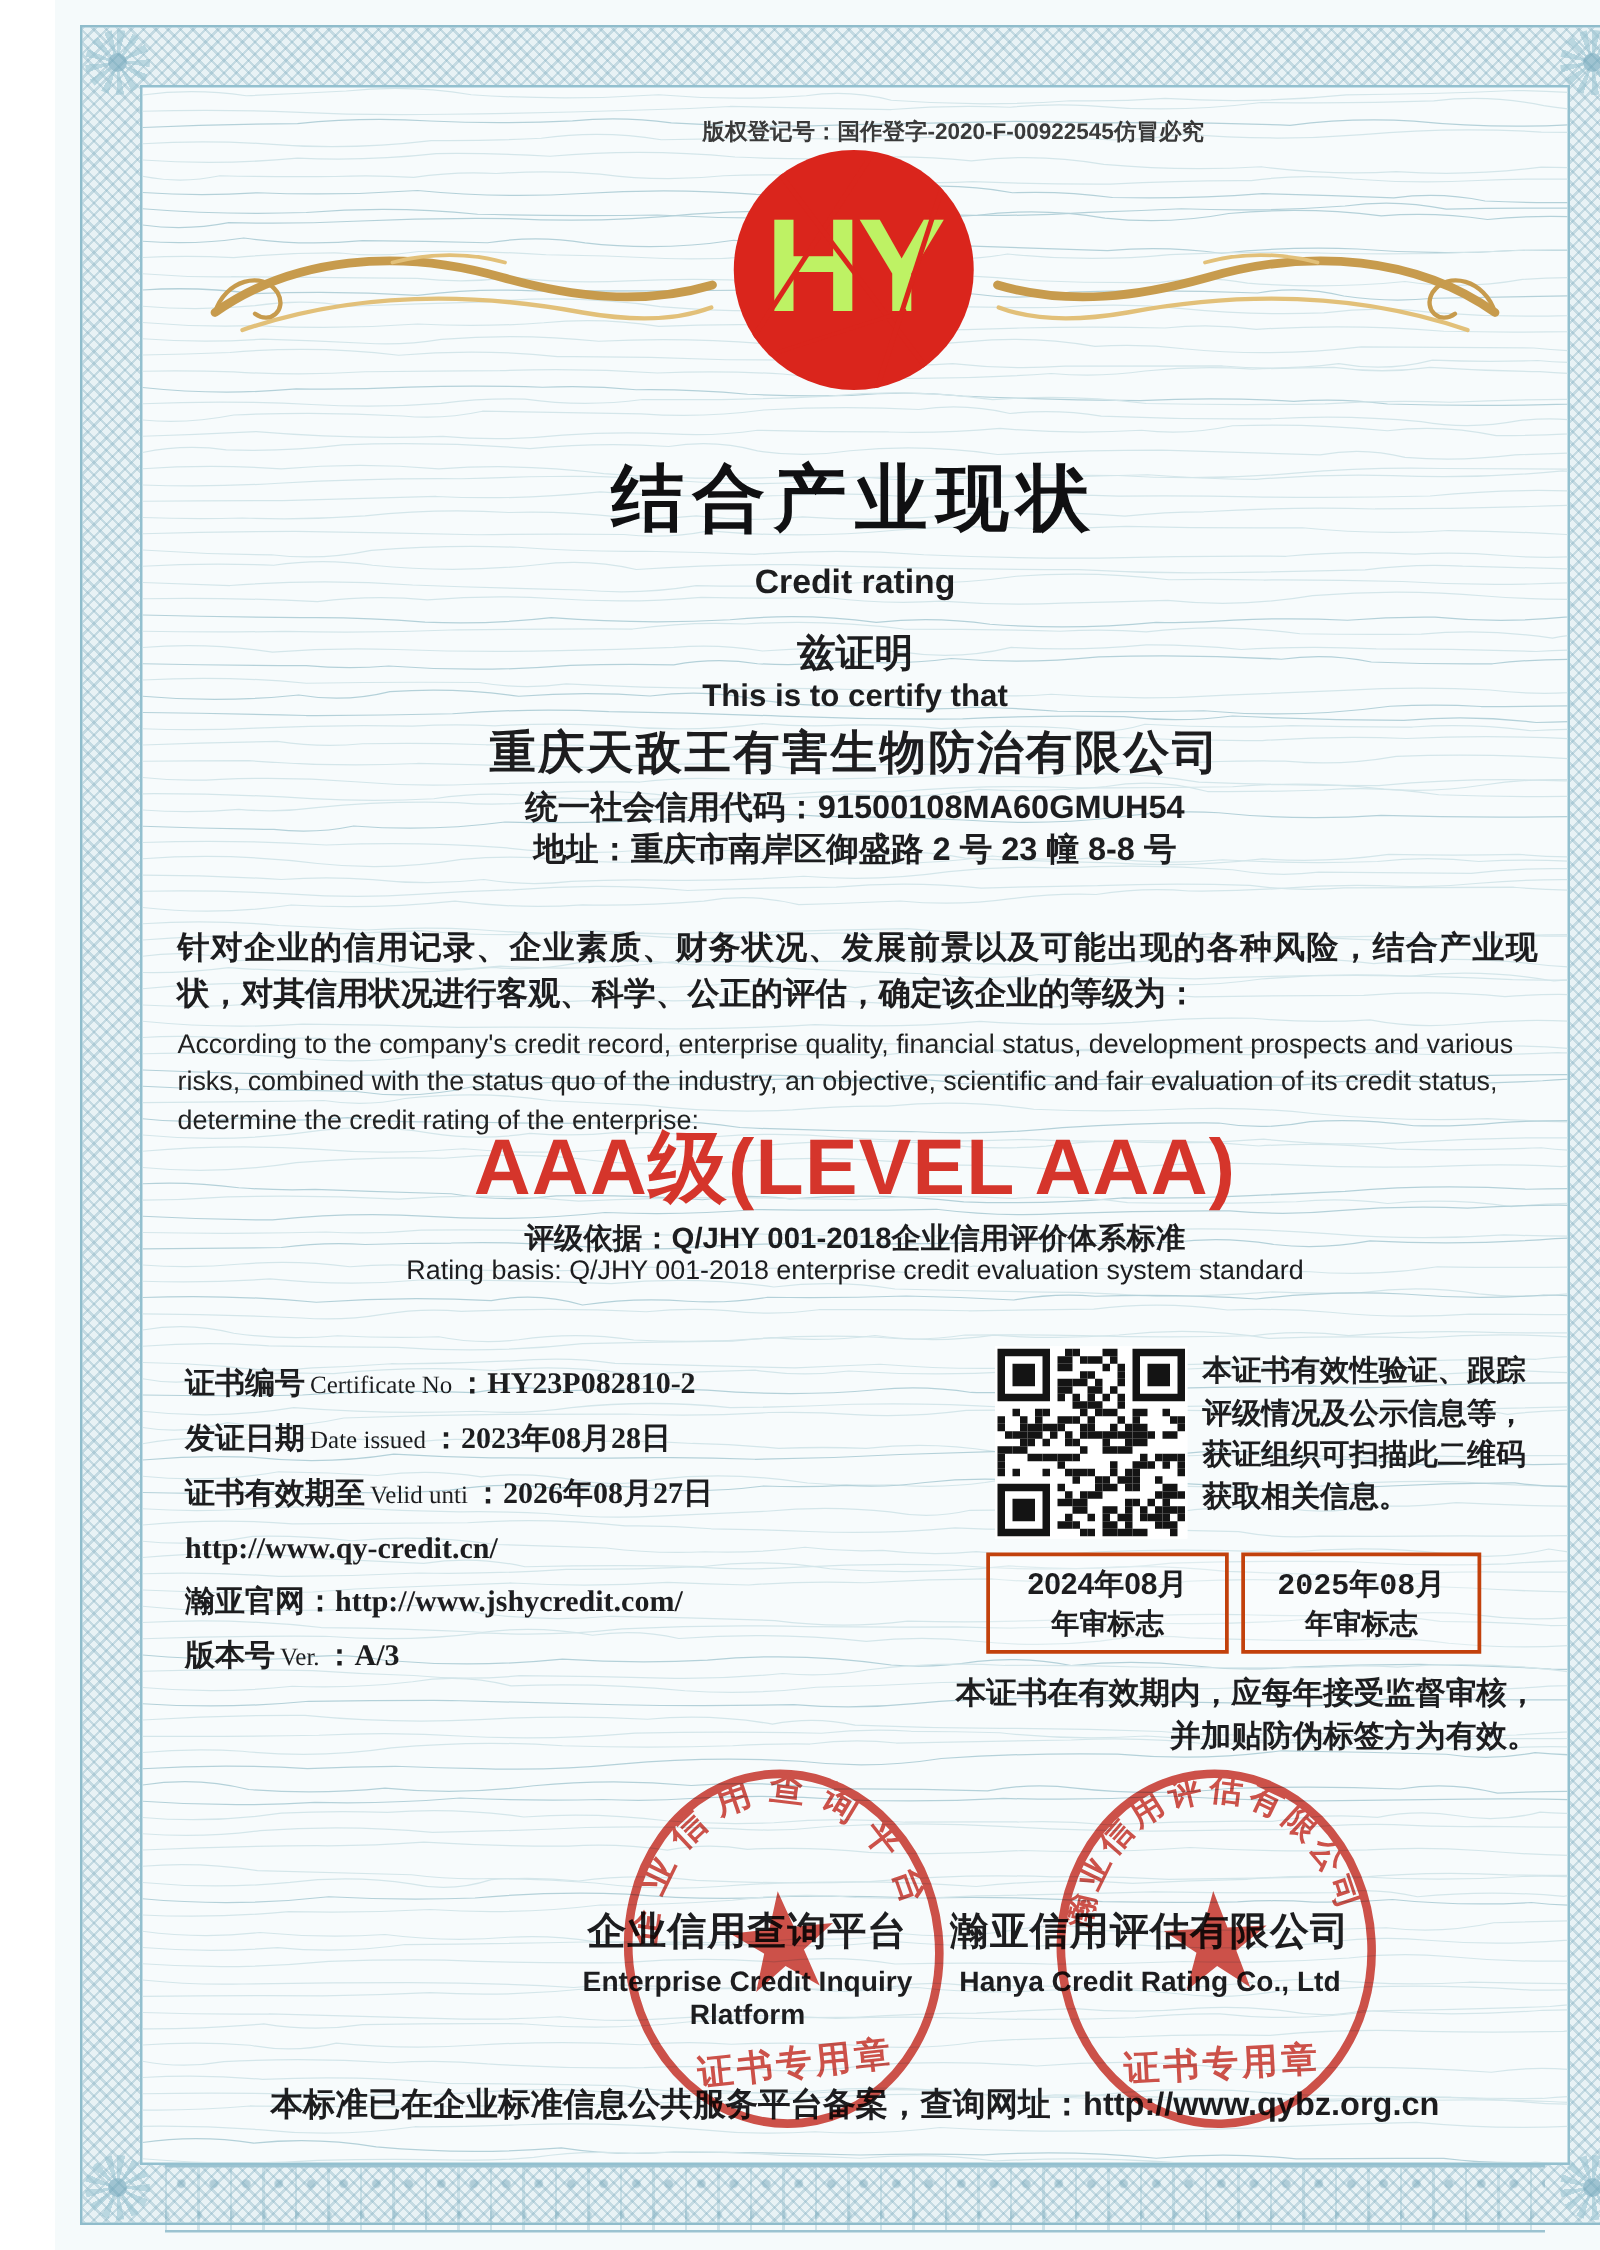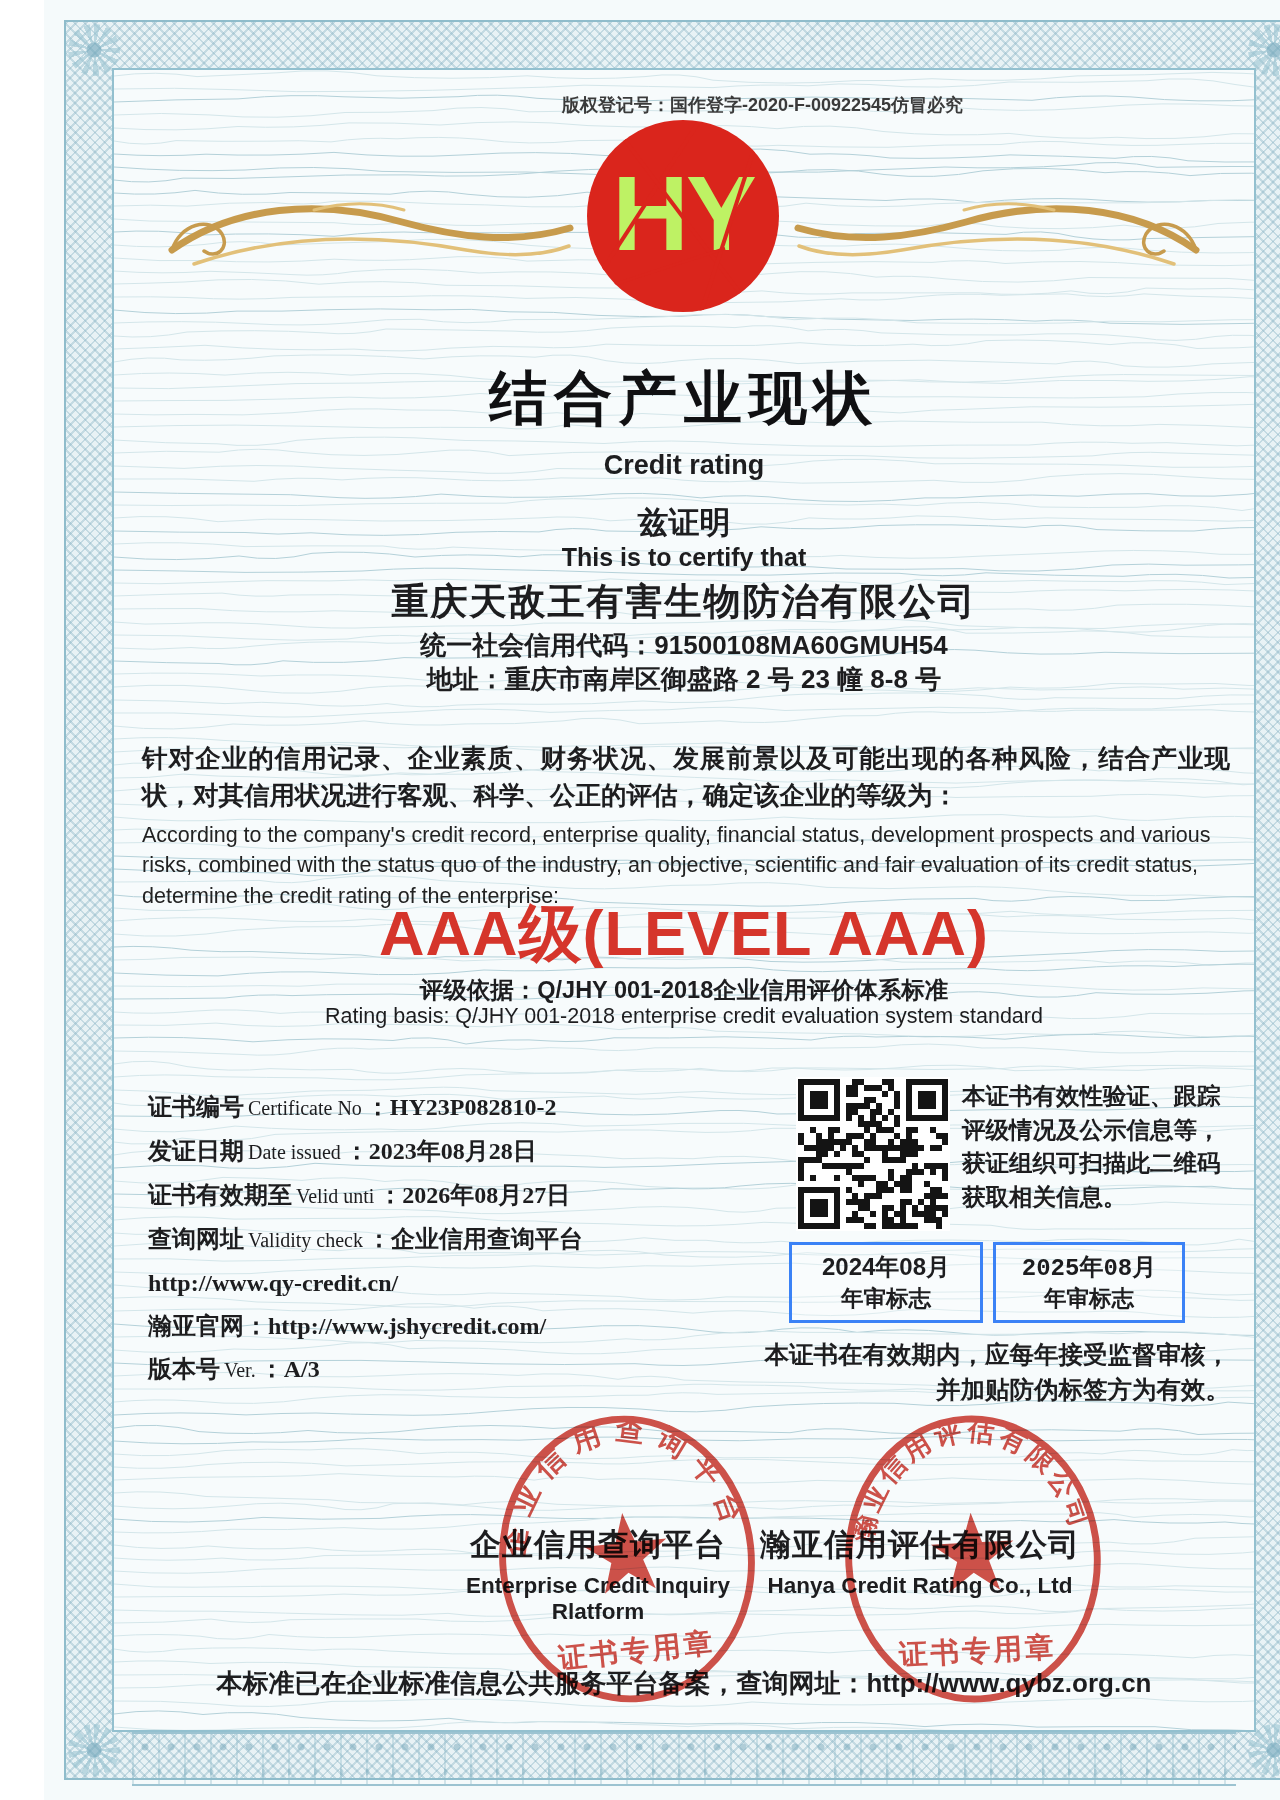--- a/index.html
+++ b/index.html
@@ -72,21 +72,21 @@
   .statement .cn{font-size:25.5px;line-height:1.45;font-weight:600;text-align:justify;}
   .statement .en{font-size:21.5px;line-height:1.42;font-weight:500;margin-top:6px;color:#222;}
   .rating{top:891px;font-size:63px;font-weight:800;color:var(--accent-red,#d5352b);letter-spacing:1px;}
   .basis-cn{top:974px;font-size:23.5px;font-weight:600;}
   .basis-en{top:1004px;font-size:21.5px;font-weight:500;}
   .details{left:104px;top:1086px;width:580px;}
   .detail-line{font-size:24px;font-weight:600;line-height:43px;white-space:nowrap;font-family:Liberation Serif, serif;}
   .d-en{font-size:20px;font-weight:500;margin:0 4px;}
   .qr-box{left:752px;top:1077px;width:154px;height:154px;background:#fff;}
   .qr-note{left:918px;top:1080px;width:270px;font-size:23.5px;font-weight:600;line-height:1.43;}
-  .annual-box{top:1242px;height:75px;border:3px solid #3b82f6;text-align:center;
+  .annual-box{top:1242px;height:75px;border:3px solid #c2410c;text-align:center;
     display:flex;flex-direction:column;justify-content:center;gap:0;background:rgba(255,255,255,.25);}
   .box1{left:745px;width:188px;} .box2{left:949px;width:186px;font-family:Liberation Mono, monospace;}
   .annual-box .month{font-size:24px;font-weight:600;}
   .annual-box .mark{font-size:22.5px;font-weight:600;}
   .audit-note{left:500px;right:94px;top:1338px;text-align:right;font-size:24.5px;font-weight:600;line-height:1.42;}
   .stamp{position:absolute;width:286px;height:306px;z-index:6;opacity:.88;mix-blend-mode:multiply;}
   .stamp-left{left:440px;top:1406px;transform:rotate(-6deg);}
   .stamp-right{left:786px;top:1406px;transform:rotate(-3deg);}
   .sig{z-index:5;text-align:center;}
   .sig .cn{font-size:31px;font-weight:700;letter-spacing:1px;}
@@ -275,21 +275,20 @@
   </div>
 
   <div class="abs ctr rating">AAA级(LEVEL AAA)</div>
   <div class="abs ctr basis-cn">评级依据：Q/JHY 001-2018企业信用评价体系标准</div>
   <div class="abs ctr basis-en">Rating basis: Q/JHY 001-2018 enterprise credit evaluation system standard</div>
 
   <div class="abs details">
     <div class="detail-line"><span class="d-cn">证书编号</span><span class="d-en">Certificate No</span><span>：</span><span class="d-val">HY23P082810-2</span></div>
     <div class="detail-line"><span class="d-cn">发证日期</span><span class="d-en">Date issued</span><span>：</span><span class="d-val">2023年08月28日</span></div>
     <div class="detail-line"><span class="d-cn">证书有效期至</span><span class="d-en">Velid unti</span><span>：</span><span class="d-val">2026年08月27日</span></div>
-    <div class="detail-line"><span class="d-cn">查询网址</span><span class="d-en">Validity check</span><span>：</span><span class="d-val">企业信用查询平台</span></div>
     <div class="detail-line"><span class="d-val">http://www.qy-credit.cn/</span></div>
     <div class="detail-line"><span class="d-cn">瀚亚官网</span><span>：</span><span class="d-val">http://www.jshycredit.com/</span></div>
     <div class="detail-line"><span class="d-cn">版本号</span><span class="d-en">Ver.</span><span>：</span><span class="d-val">A/3</span></div>
   </div>
 
   <svg class="abs qr-box" id="qr-svg" viewBox="0 0 154 154">
       <rect width="154" height="154" fill="#fff"></rect>
       <rect x="56" y="2" width="6" height="6" fill="#141414"></rect>
       <rect x="62" y="2" width="6" height="6" fill="#141414"></rect>
       <rect x="86" y="2" width="6" height="6" fill="#141414"></rect>

